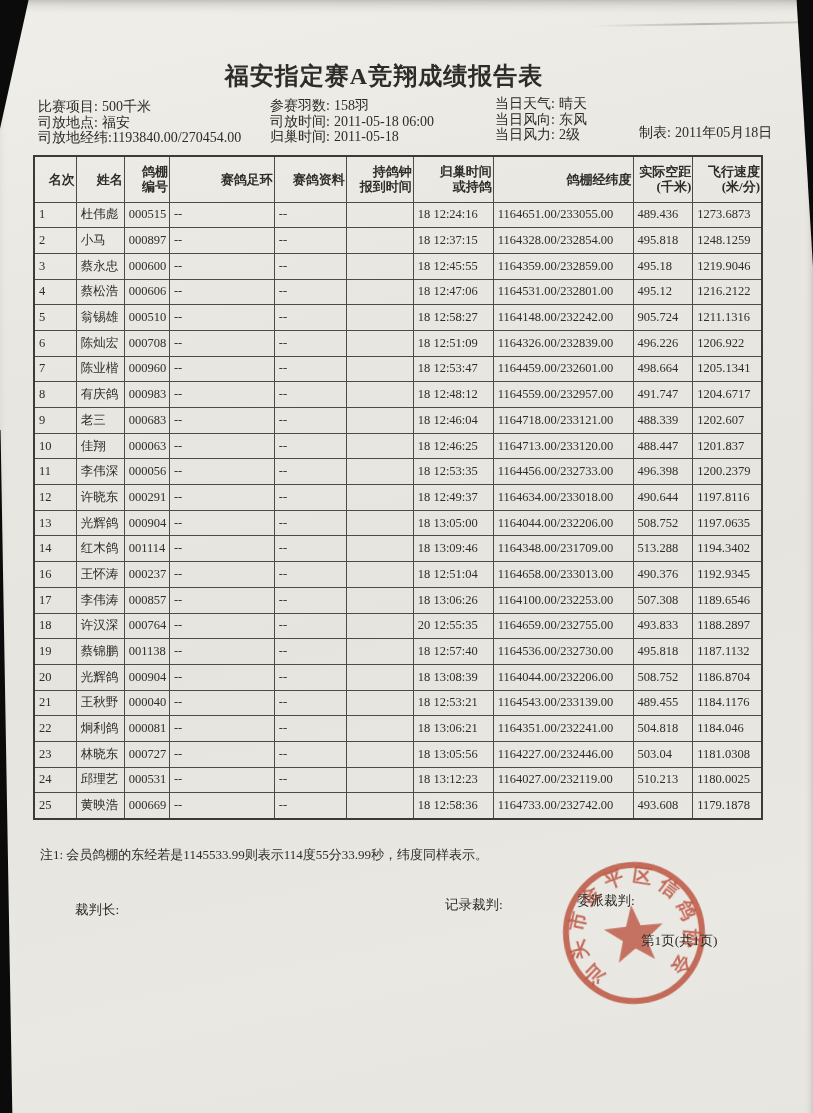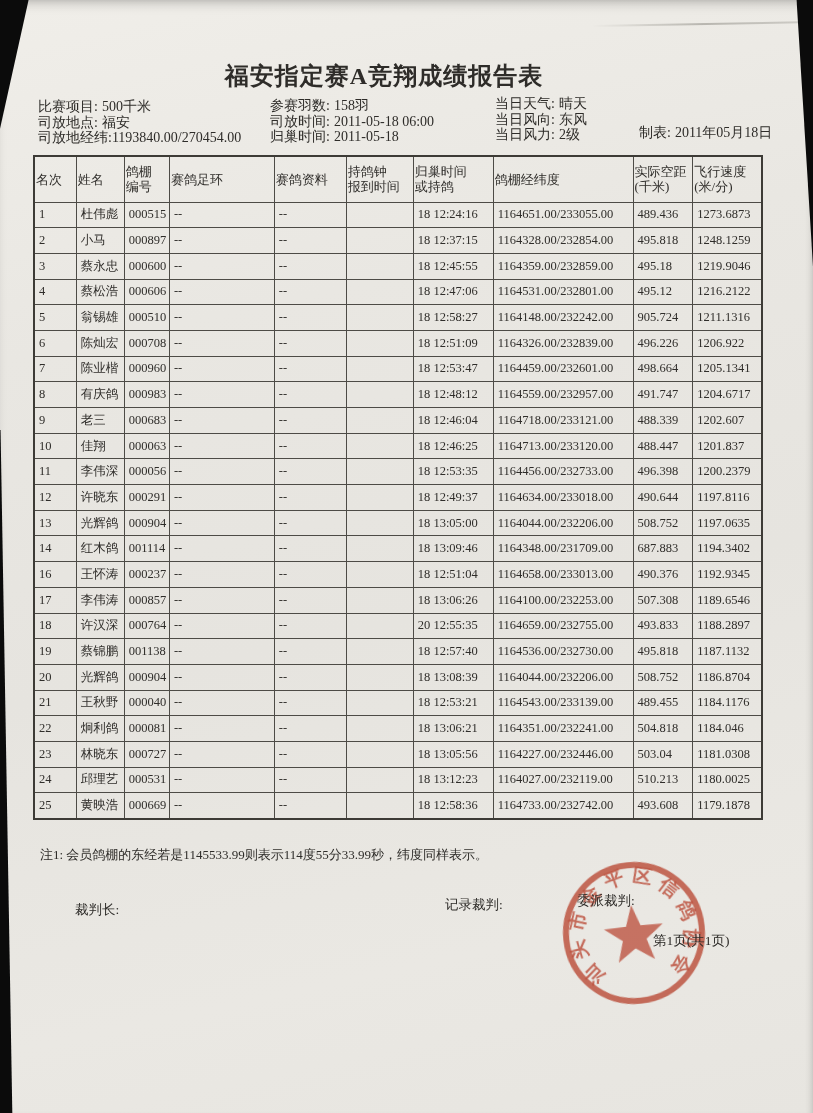--- a/index.html
+++ b/index.html
@@ -22,31 +22,31 @@
   .meta-left{left:38px;top:99px;}
   .meta-mid{left:270px;top:98px;}
   .meta-right{left:495px;top:96px;}
   .meta-made{left:627px;top:125px;margin-left:12px;}
   .meta .lab{margin-right:4px;}
   table.results{position:absolute;left:33px;top:155px;width:730px;z-index:2;
         border-collapse:collapse;table-layout:fixed;font-size:12.5px;color:#2f2d2a;}
   table.results th,table.results td{border:1px solid #4d4b46;box-sizing:border-box;
         overflow:hidden;white-space:nowrap;}
   table.results{border:2px solid #3d3b36;}
-  table.results th{height:46px;font-weight:400;text-align:left;white-space:pre-line;
+  table.results th{height:46px;font-weight:700;text-align:right;white-space:pre-line;
         font-size:13px;line-height:15px;padding:3px 1px;}
   table.results td{height:25.7px;padding:0 3px 0 4px;text-align:left;vertical-align:middle;}
   col.c0{width:5.8%}col.c1{width:6.6%}col.c2{width:6.2%}col.c3{width:14.4%}col.c4{width:9.9%}
   col.c5{width:9.2%}col.c6{width:11%}col.c7{width:19.2%}col.c8{width:8.2%}col.c9{width:9.5%}
   .notes{position:absolute;left:40px;top:848px;font-size:13px;line-height:14.8px;z-index:2;white-space:nowrap;}
   .siglabel{position:absolute;font-size:13.5px;z-index:4;white-space:nowrap;}
   .sig-chief{left:75px;top:901px;}
   .sig-record{left:445px;top:896px;}
   .sig-assigned{left:577px;top:892px;}
-  .pagenum{position:absolute;left:641px;top:932px;font-size:13.5px;z-index:4;white-space:nowrap;margin-left:12px;}
+  .pagenum{position:absolute;left:641px;top:932px;font-size:13.5px;z-index:4;white-space:nowrap;}
   .stamp{position:absolute;left:549px;top:848px;width:170px;height:170px;z-index:3;
          mix-blend-mode:multiply;opacity:.88;transform:rotate(-6deg);filter:blur(.3px);}
 </style>
 </head>
 <body>
 
 <div class="scan">
 
   <div class="edge edge-tl"></div>
   <div class="edge edge-rt"></div>
@@ -268,21 +268,21 @@
         </tr>
         <tr>
           <td>14</td>
           <td>红木鸽</td>
           <td>001114</td>
           <td>--</td>
           <td>--</td>
           <td></td>
           <td>18 13:09:46</td>
           <td>1164348.00/231709.00</td>
-          <td>687.883</td>
+          <td>513.288</td>
           <td>1194.3402</td>
         </tr>
         <tr>
           <td>16</td>
           <td>王怀涛</td>
           <td>000237</td>
           <td>--</td>
           <td>--</td>
           <td></td>
           <td>18 12:51:04</td>

